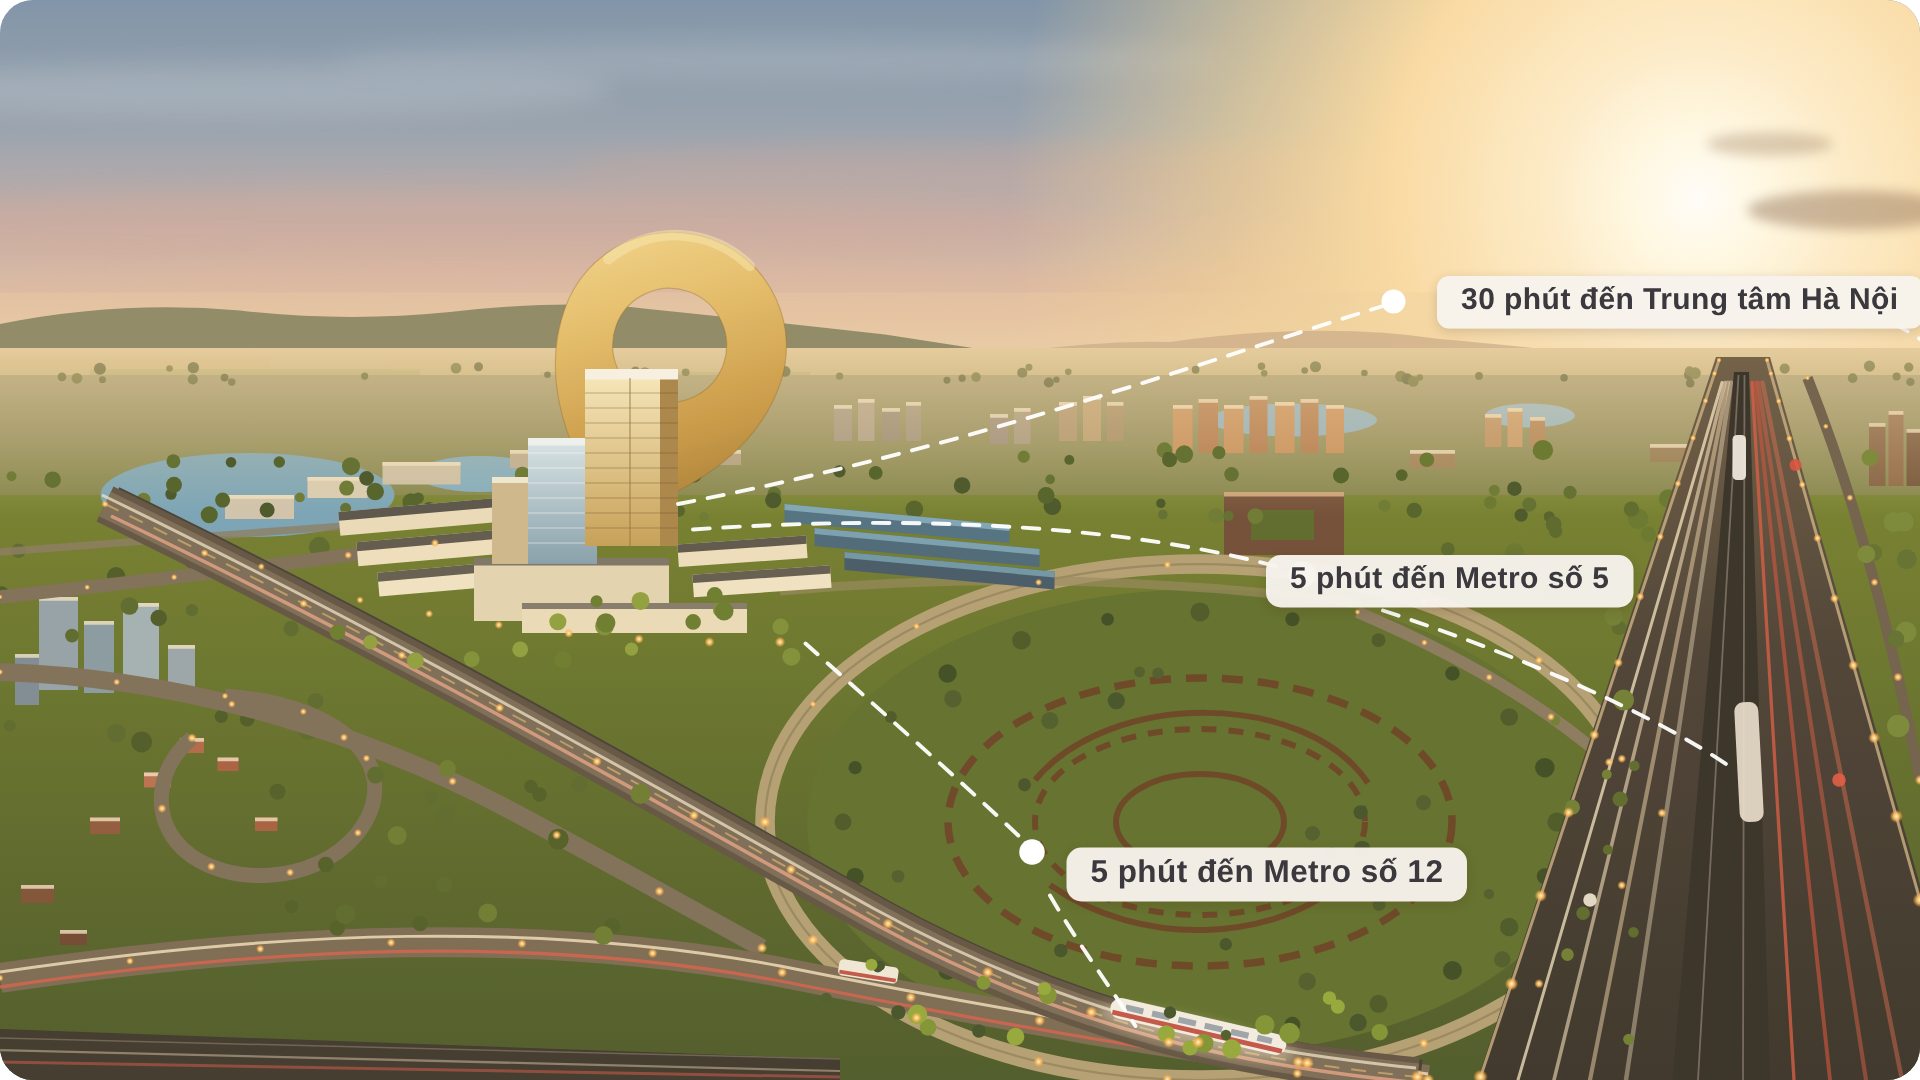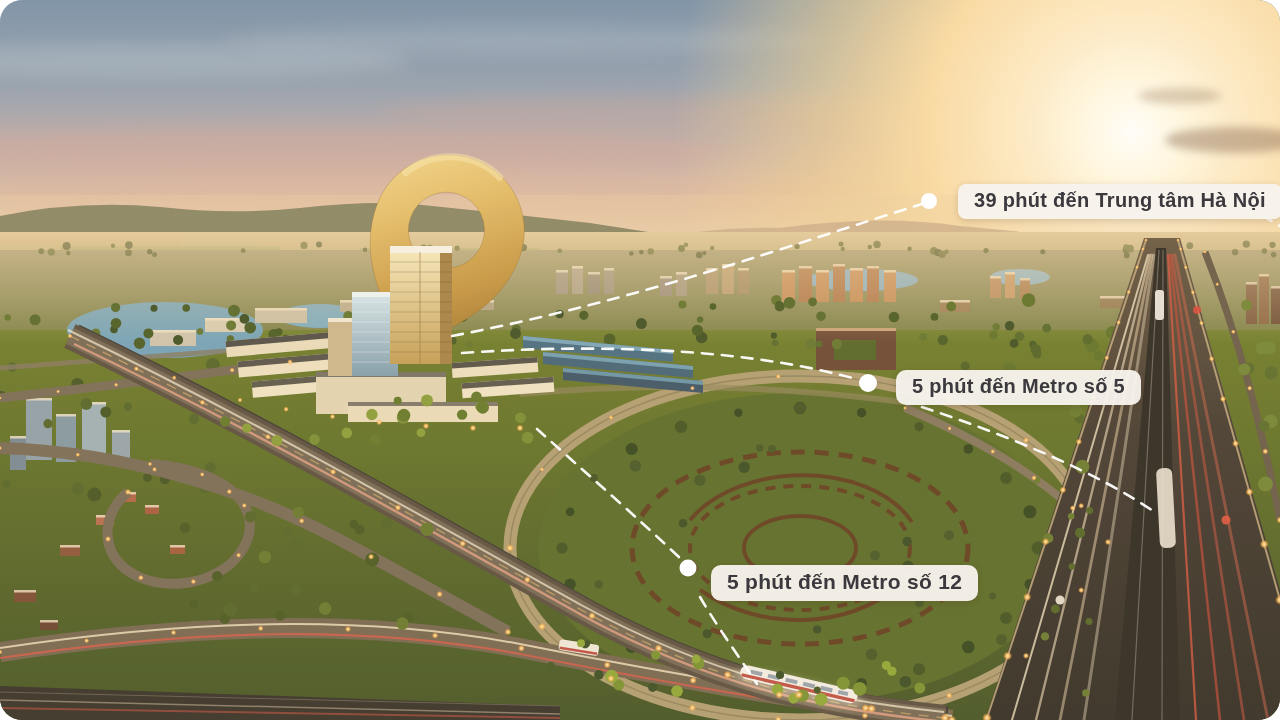--- a/index.html
+++ b/index.html
@@ -12,21 +12,21 @@
     color:#3b393e;
     font-weight:bold;
     font-size:20px;
     letter-spacing:0.3px;
     padding:5px 16px 7px 16px;
     border-radius:10px;
     white-space:nowrap;
     box-shadow:0 2px 7px rgba(70,45,20,0.18);
   }
   #callout-hanoi{left:958px;top:184px;border-radius:8px;}
-  #callout-metro5{left:896px;top:370px;}
+  #callout-metro5{left:844px;top:370px;}
   #callout-metro12{left:711px;top:553px;font-size:21px;margin-top:12px;}
 </style>
 </head>
 <body>
 
 <div class="stage">
 <svg id="scene" class="scene" viewBox="0 0 1280 720">
   <defs>
     <linearGradient id="gSky" x1="0" y1="0" x2="0" y2="1">
       <stop offset="0" stop-color="#7c93ab"></stop>
@@ -790,21 +790,21 @@
     <path d="M700,597 C718,628 740,658 757,684"></path>
   </g>
   <g fill="#ffffff">
     <circle cx="929" cy="201" r="8"></circle>
     <circle cx="868" cy="383" r="9"></circle>
     <circle cx="688" cy="568" r="8.5"></circle>
   </g>
 </svg>
 
 <div class="callout" id="callout-hanoi">
-  <span>39 phút đến Trung tâm Hà Nội</span>
+  <span>30 phút đến Trung tâm Hà Nội</span>
 </div>
 <div class="callout" id="callout-metro5">
   <span>5 phút đến Metro số 5</span>
 </div>
 <div class="callout" id="callout-metro12">
   <span>5 phút đến Metro số 12</span>
 </div>
 </div>
 
 </body></html>

